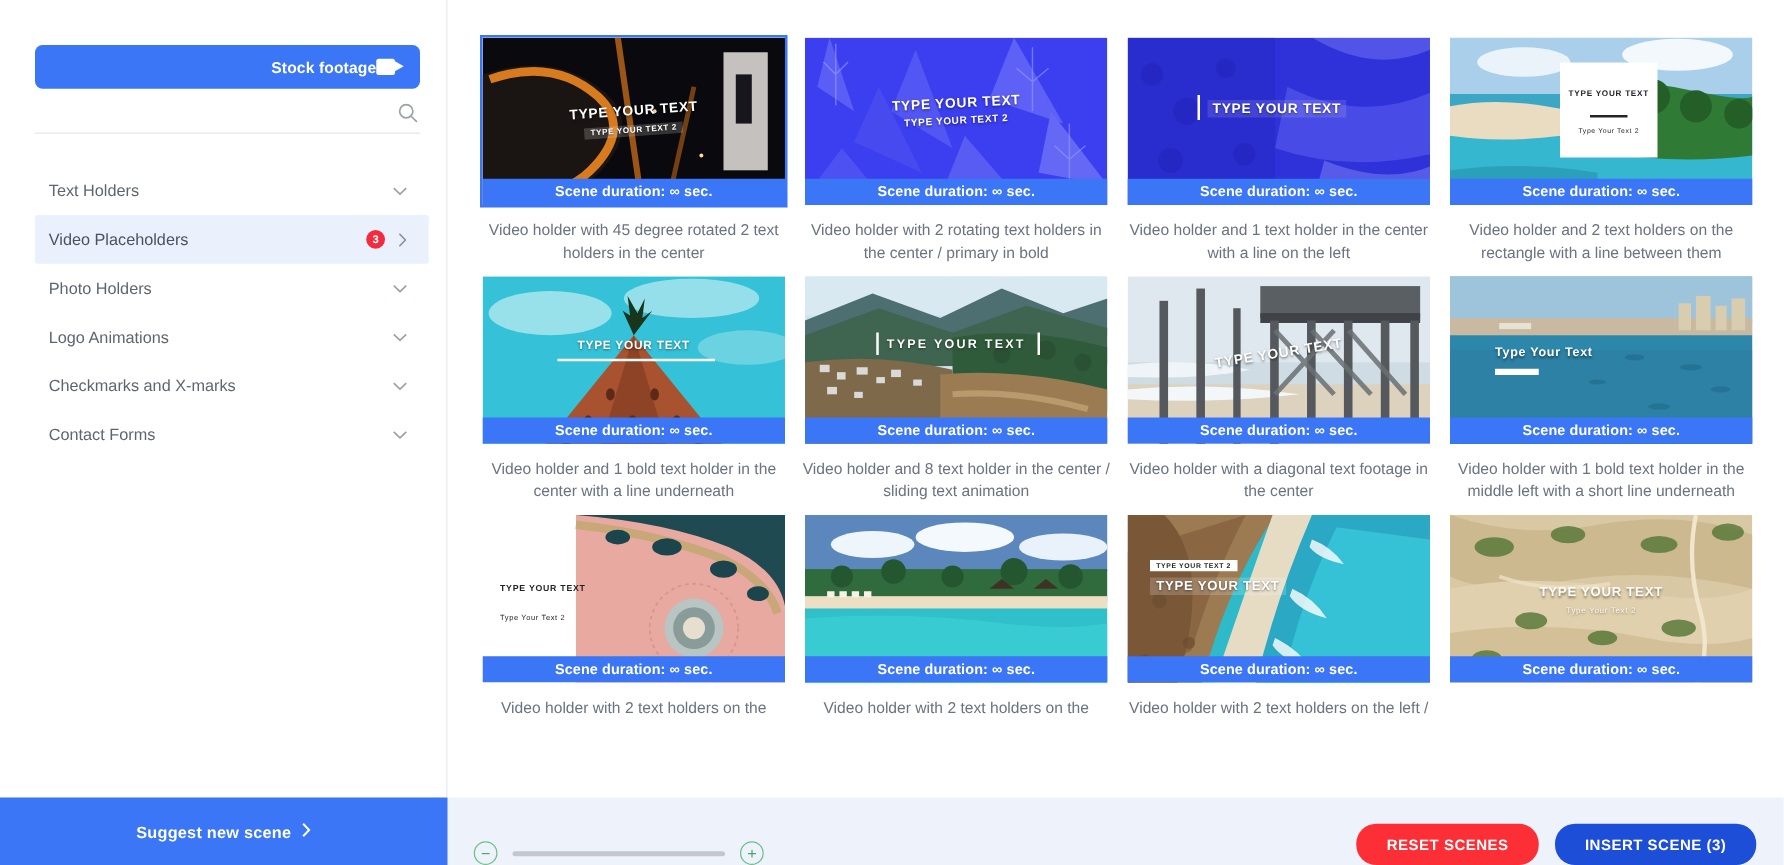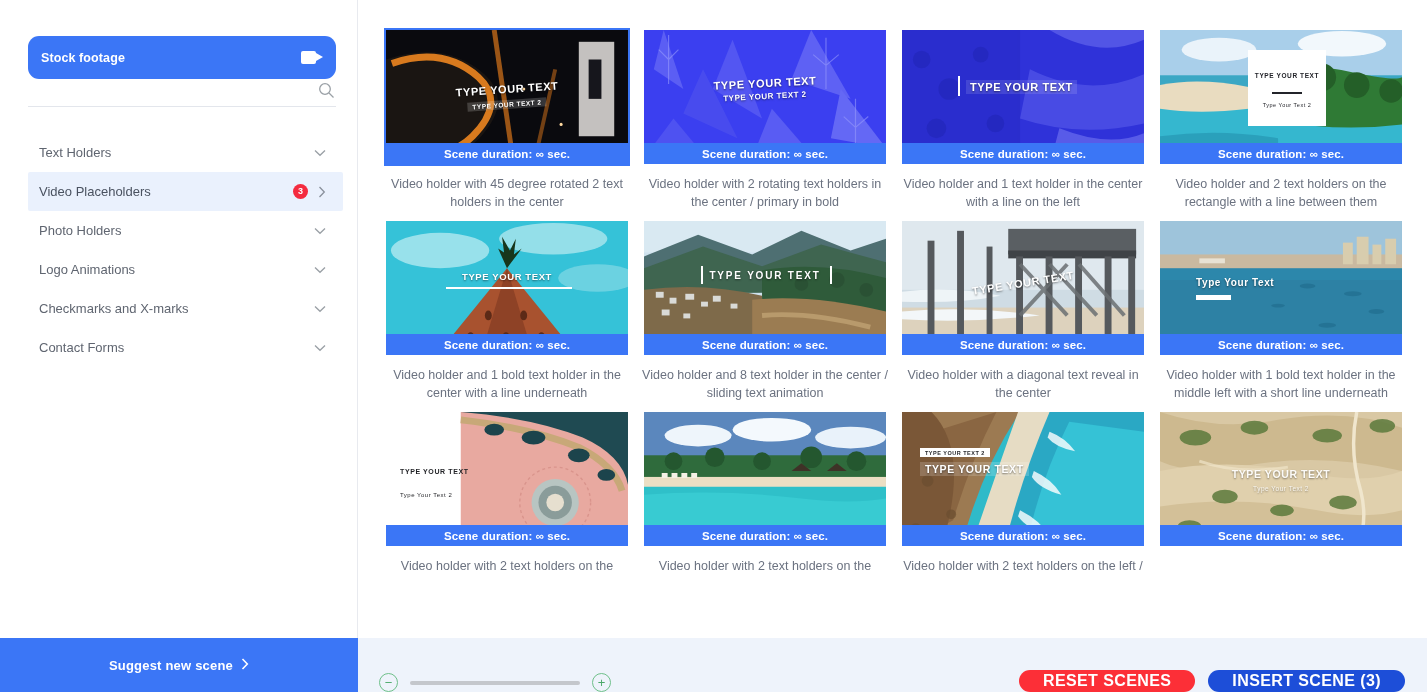--- a/index.html
+++ b/index.html
@@ -19,23 +19,23 @@
   }
   .close-btn svg { display:block; }
 
   
   .sidebar {
     position: absolute; left:0; top:0; width:358px; height:638px;
     background:#fff; border-right:1px solid #e8eaef;
     padding: 0;
   }
   .stock-header {
-    position:absolute; left:28px; top:36px; width:308px; height:43px;
-    background:#3b76f6; border-radius:11px;
-    display:flex; align-items:center; justify-content:space-between;
+    position:absolute; left:28px; top:36px; width:308px; height:35px;
+    background:#3b76f6; border-radius:6px;
+    display:flex; align-items:center; justify-content:flex-end;
     padding: 0 13px;
   }
   .stock-header .title {
     color:#fff; font-size:12.5px; font-weight:bold; letter-spacing:.1px;
   }
   .video-cam-icon { width:22px; height:15px; position:relative; }
   .video-cam-icon .body { position:absolute; left:0; top:1px; width:15px; height:13px; background:#fff; border-radius:2px;}
   .video-cam-icon .lens { position:absolute; right:0; top:3px; width:0; height:0;
       border-top:4.5px solid transparent; border-bottom:4.5px solid transparent; border-left:7px solid #fff;}
 
@@ -117,22 +117,22 @@
   }
   .zoom-ctl { display:flex; align-items:center; gap:12px; margin-left:21px; }
   .circ-btn {
     width:19px; height:19px; border-radius:50%; border:1.5px solid #6ec08a;
     color:#4aa869; display:flex; align-items:center; justify-content:center;
     font-size:13px; line-height:1; cursor:pointer; background:transparent;
   }
   .slider-track { width:170px; height:4px; background:#c4c7cc; border-radius:2px; cursor:pointer; }
   .footer-right { margin-left:auto; display:flex; align-items:center; gap:13px; padding-right:22px; }
   .pill {
-    height:22px; border-radius:16px; padding: 0 24px; border:none; cursor:pointer;
-    color:#fff; font-size:16px; font-weight:bold; letter-spacing:.4px;
+    height:33px; border-radius:16px; padding: 0 24px; border:none; cursor:pointer;
+    color:#fff; font-size:12px; font-weight:bold; letter-spacing:.4px;
     display:flex; align-items:center; justify-content:center;
     font-family:"Liberation Sans", sans-serif;
   }
   .pill.reset { background:#fc2f37; }
   .pill.insert { background:#1d4ed8; }
 </style>
 </head>
 <body>
 
 <div id="app">
@@ -426,21 +426,21 @@
             <g stroke="#6b7073" stroke-width="4" opacity=".85">
               <path d="M120 44 L168 96"></path>
                 <path d="M150 44 L198 96"></path>
                 <path d="M180 44 L226 96"></path>
               <path d="M120 96 L168 44"></path>
             </g>
           </svg>
           <div class="ov ov-main" style="left:50%;top:56px;transform:translateX(-50%) rotate(-9deg);font-size:11px;">TYPE YOUR TEXT</div>
           <div class="duration-bar">Scene duration: ∞ sec.</div>
         </div>
-        <div class="caption">Video holder with a diagonal text reveal in the center</div>
+        <div class="caption">Video holder with a diagonal text footage in the center</div>
       </div>
 
       <div class="card">
         <div class="thumb">
           <svg class="scene-img" viewBox="0 0 246 138" preserveAspectRatio="none">
             <rect width="246" height="138" fill="#2a8fb5"></rect>
             <rect width="246" height="40" fill="#9ec4db"></rect>
             <rect y="34" width="246" height="16" fill="#c9b9a0"></rect>
             <rect y="48" width="246" height="90" fill="#2c87ab"></rect>
             <rect y="60" width="246" height="78" fill="#2e7fa3" opacity=".8"></rect>

